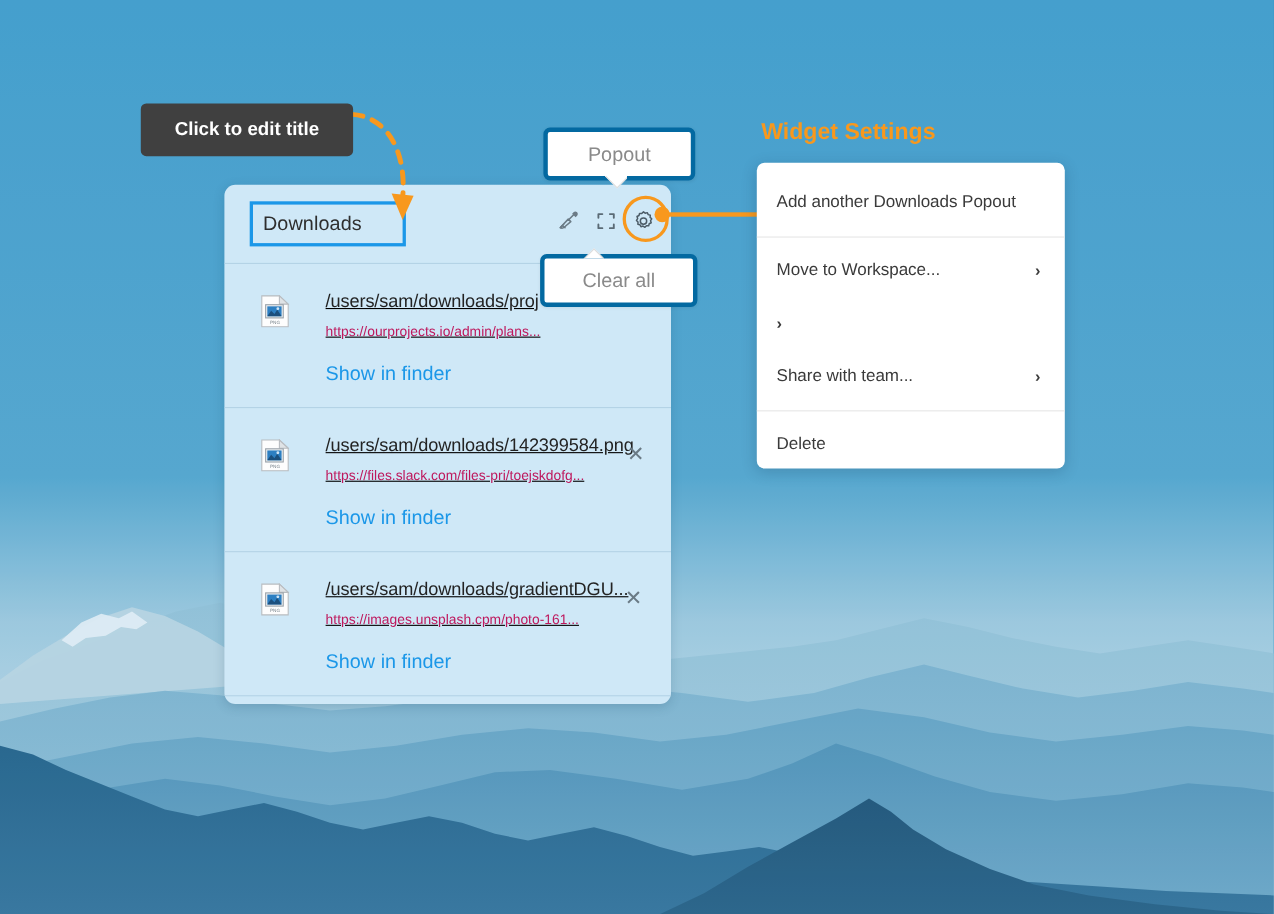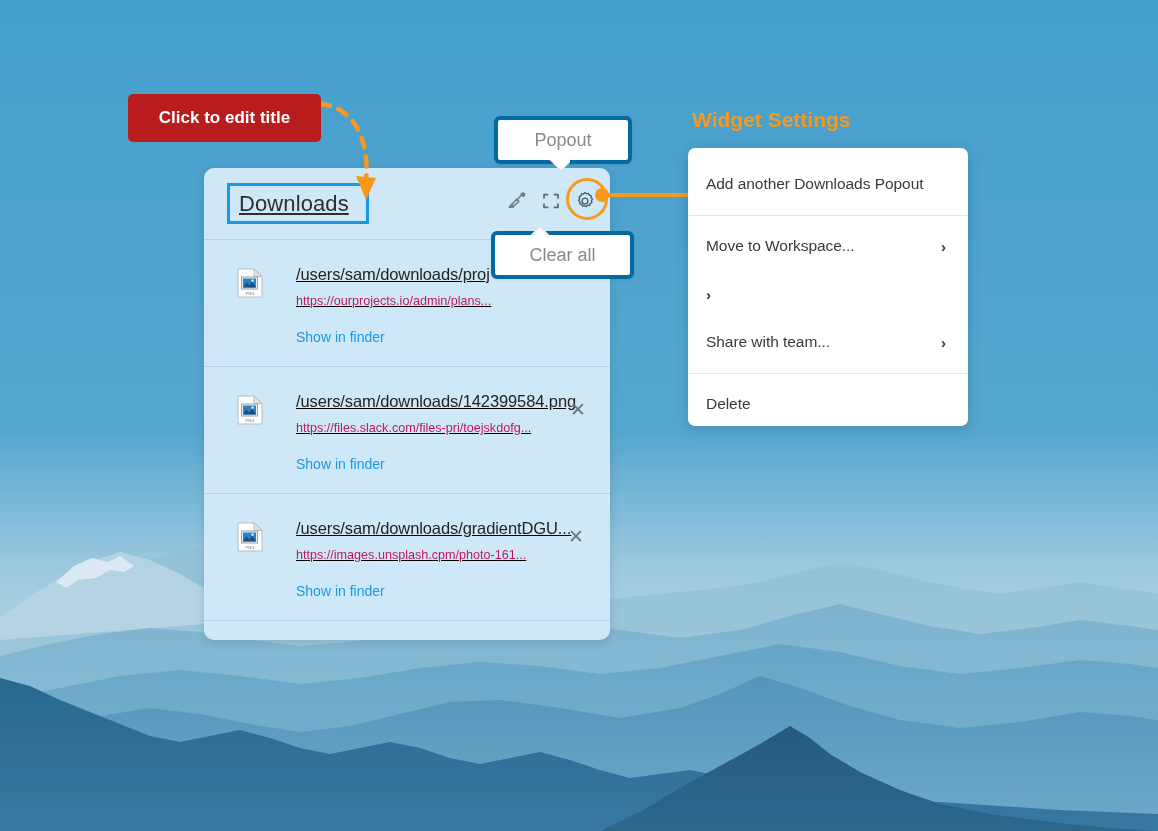--- a/index.html
+++ b/index.html
@@ -32,25 +32,24 @@
   }
   #title-box {
     position: absolute;
     left: 23px; top: 15px;
     width: 142px; height: 41px;
     border: 3px solid #1b97e8;
     background: transparent;
     display: flex; align-items: center;
   }
   #title-text {
-    font-size: 22px;
+    font-size: 18px;
     color: #2e2e2e;
     padding-left: 9px;
     letter-spacing: .1px;
-    text-decoration: underline;
   }
   #header-icons {
     position: absolute;
     right: 14px; top: 22px;
     display: flex; align-items: center; gap: 12px;
   }
   .hicon { width: 22px; height: 22px; display:block; }
   #gear-wrap {
     position: relative;
     width: 22px; height: 22px;
@@ -78,21 +77,21 @@
     white-space: nowrap;
     letter-spacing: -.1px;
   }
   .dl-url {
     font-size: 12.6px;
     color: #be185d;
     margin-top: 10px;
     white-space: nowrap;
   }
   .dl-action {
-    font-size: 14px;
+    font-size: 18px;
     color: #1b97e8;
     margin-top: 21px;
     display: inline-block;
   }
   .dl-close {
     position: absolute;
     top: 33px;
     font-size: 19px;
     color: #6a7a85;
     line-height: 1;
@@ -137,21 +136,21 @@
   #tip-popout { left:494px; top:116px; width:138px; height:48px; }
   #tip-popout .tip-arrow { left: 52px; bottom: -12px; }
   #tip-clear { left:491px; top:231px; width:143px; height:48px; }
   #tip-clear .tip-arrow-up { left: 34px; top: -12px; }
 
   
   #callout-title {
     position: absolute;
     left: 128px; top: 94px;
     width: 193px; height: 48px;
-    background: #b91c1c;
+    background: #404040;
     border-radius: 5px;
     display:flex; align-items:center; justify-content:center;
     color:#fff; font-size:17px; font-weight:bold;
     z-index: 30;
   }
   #callout-arrow {
     position:absolute; left:318px; top:96px;
     width: 70px; height: 115px;
     z-index: 29;
   }

